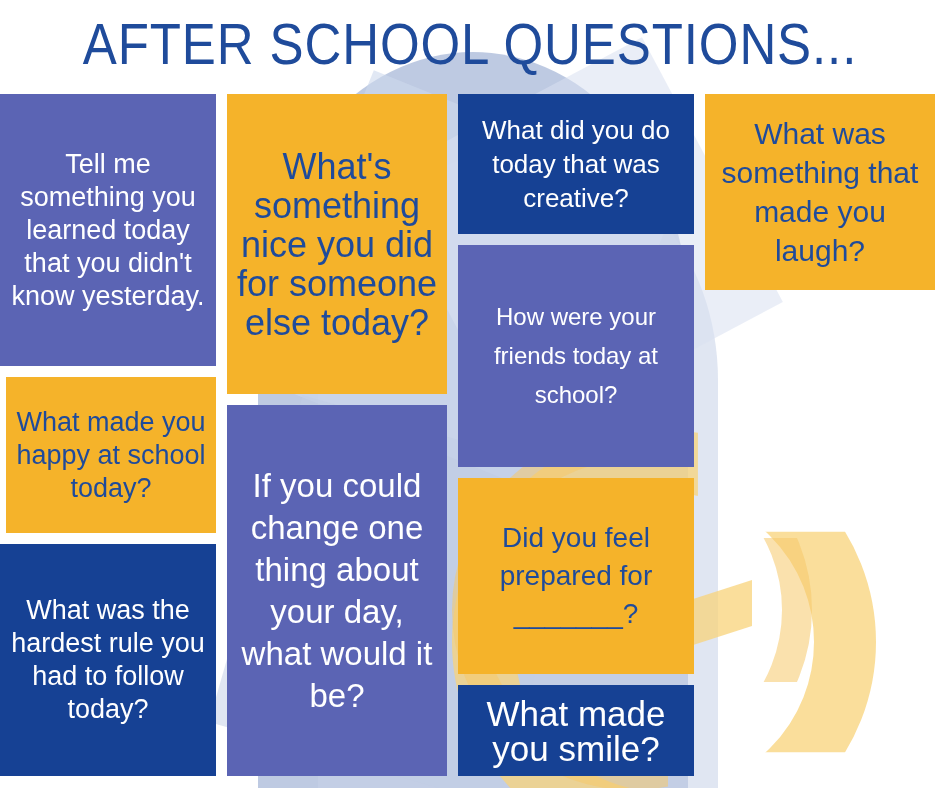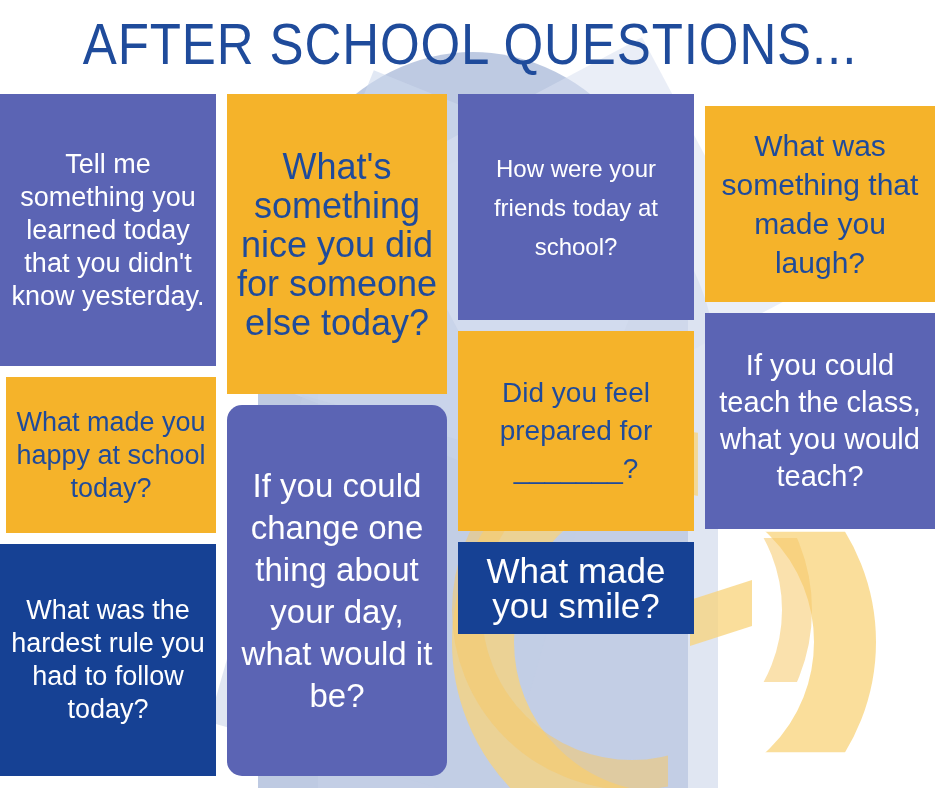--- a/index.html
+++ b/index.html
@@ -165,30 +165,30 @@
   .c-amber  { background: #f5b32a; color: #1f4b9b; }
   .c-navy   { background: #164194; color: #ffffff; }
 
   
   .c1a { height: 272px; font-size: 27px; line-height: 33px; }
   .c1b { height: 156px; font-size: 27px; line-height: 33px; margin-left: 6px; }
   .c1c { height: 232px; font-size: 27px; line-height: 33px; }
 
   
   .c2a { height: 300px; font-size: 36px; line-height: 39px; }
-  .c2b { height: 371px; font-size: 33px; line-height: 42px; border-radius: 15px; }
+  .c2b { height: 371px; font-size: 33px; line-height: 42px; }
 
   
   .c3a { height: 142px; font-size: 26px; line-height: 34px; }
   .c3b { height: 226px; font-size: 24px; line-height: 39px; }
   .c3c { height: 200px; font-size: 28px; line-height: 38px; }
   .c3d { height: 92px;  font-size: 35px; line-height: 35px; }
 
   
-  .c4a { height: 196px; font-size: 30px; line-height: 39px; margin-top: 12px; }
+  .c4a { height: 196px; font-size: 30px; line-height: 39px; }
   .c4b { height: 216px; font-size: 29px; line-height: 37px; }
   .c4c { height: 228px; font-size: 28px; line-height: 36px; }
 </style>
 </head>
 <body>
 
 <div id="poster">
 
   <div class="wm-layer">
     <div class="wm-disc"></div>
@@ -220,34 +220,34 @@
     <div class="col col-2">
       <div class="card c-amber c2a">
         <span class="txt">What's something nice you did for someone else today?</span>
       </div>
       <div class="card c-purple c2b">
         <span class="txt">If you could change one thing about your day, what would it be?</span>
       </div>
     </div>
 
     <div class="col col-3">
+      <div class="card c-navy c3a">
+        <span class="txt">What did you do today that was creative?</span>
+      </div>
       <div class="card c-purple c3b">
         <span class="txt">How were your friends today at school?</span>
       </div>
       <div class="card c-amber c3c">
         <span class="txt">Did you feel prepared for _______?</span>
       </div>
       <div class="card c-navy c3d">
         <span class="txt">What made you smile?</span>
       </div>
     </div>
 
     <div class="col col-4">
       <div class="card c-amber c4a">
         <span class="txt">What was something that made you laugh?</span>
       </div>
-      <div class="card c-purple c4b">
-        <span class="txt">If you could teach the class, what you would teach?</span>
-      </div>
     </div>
 
   </div>
 </div>
 
 </body></html>

